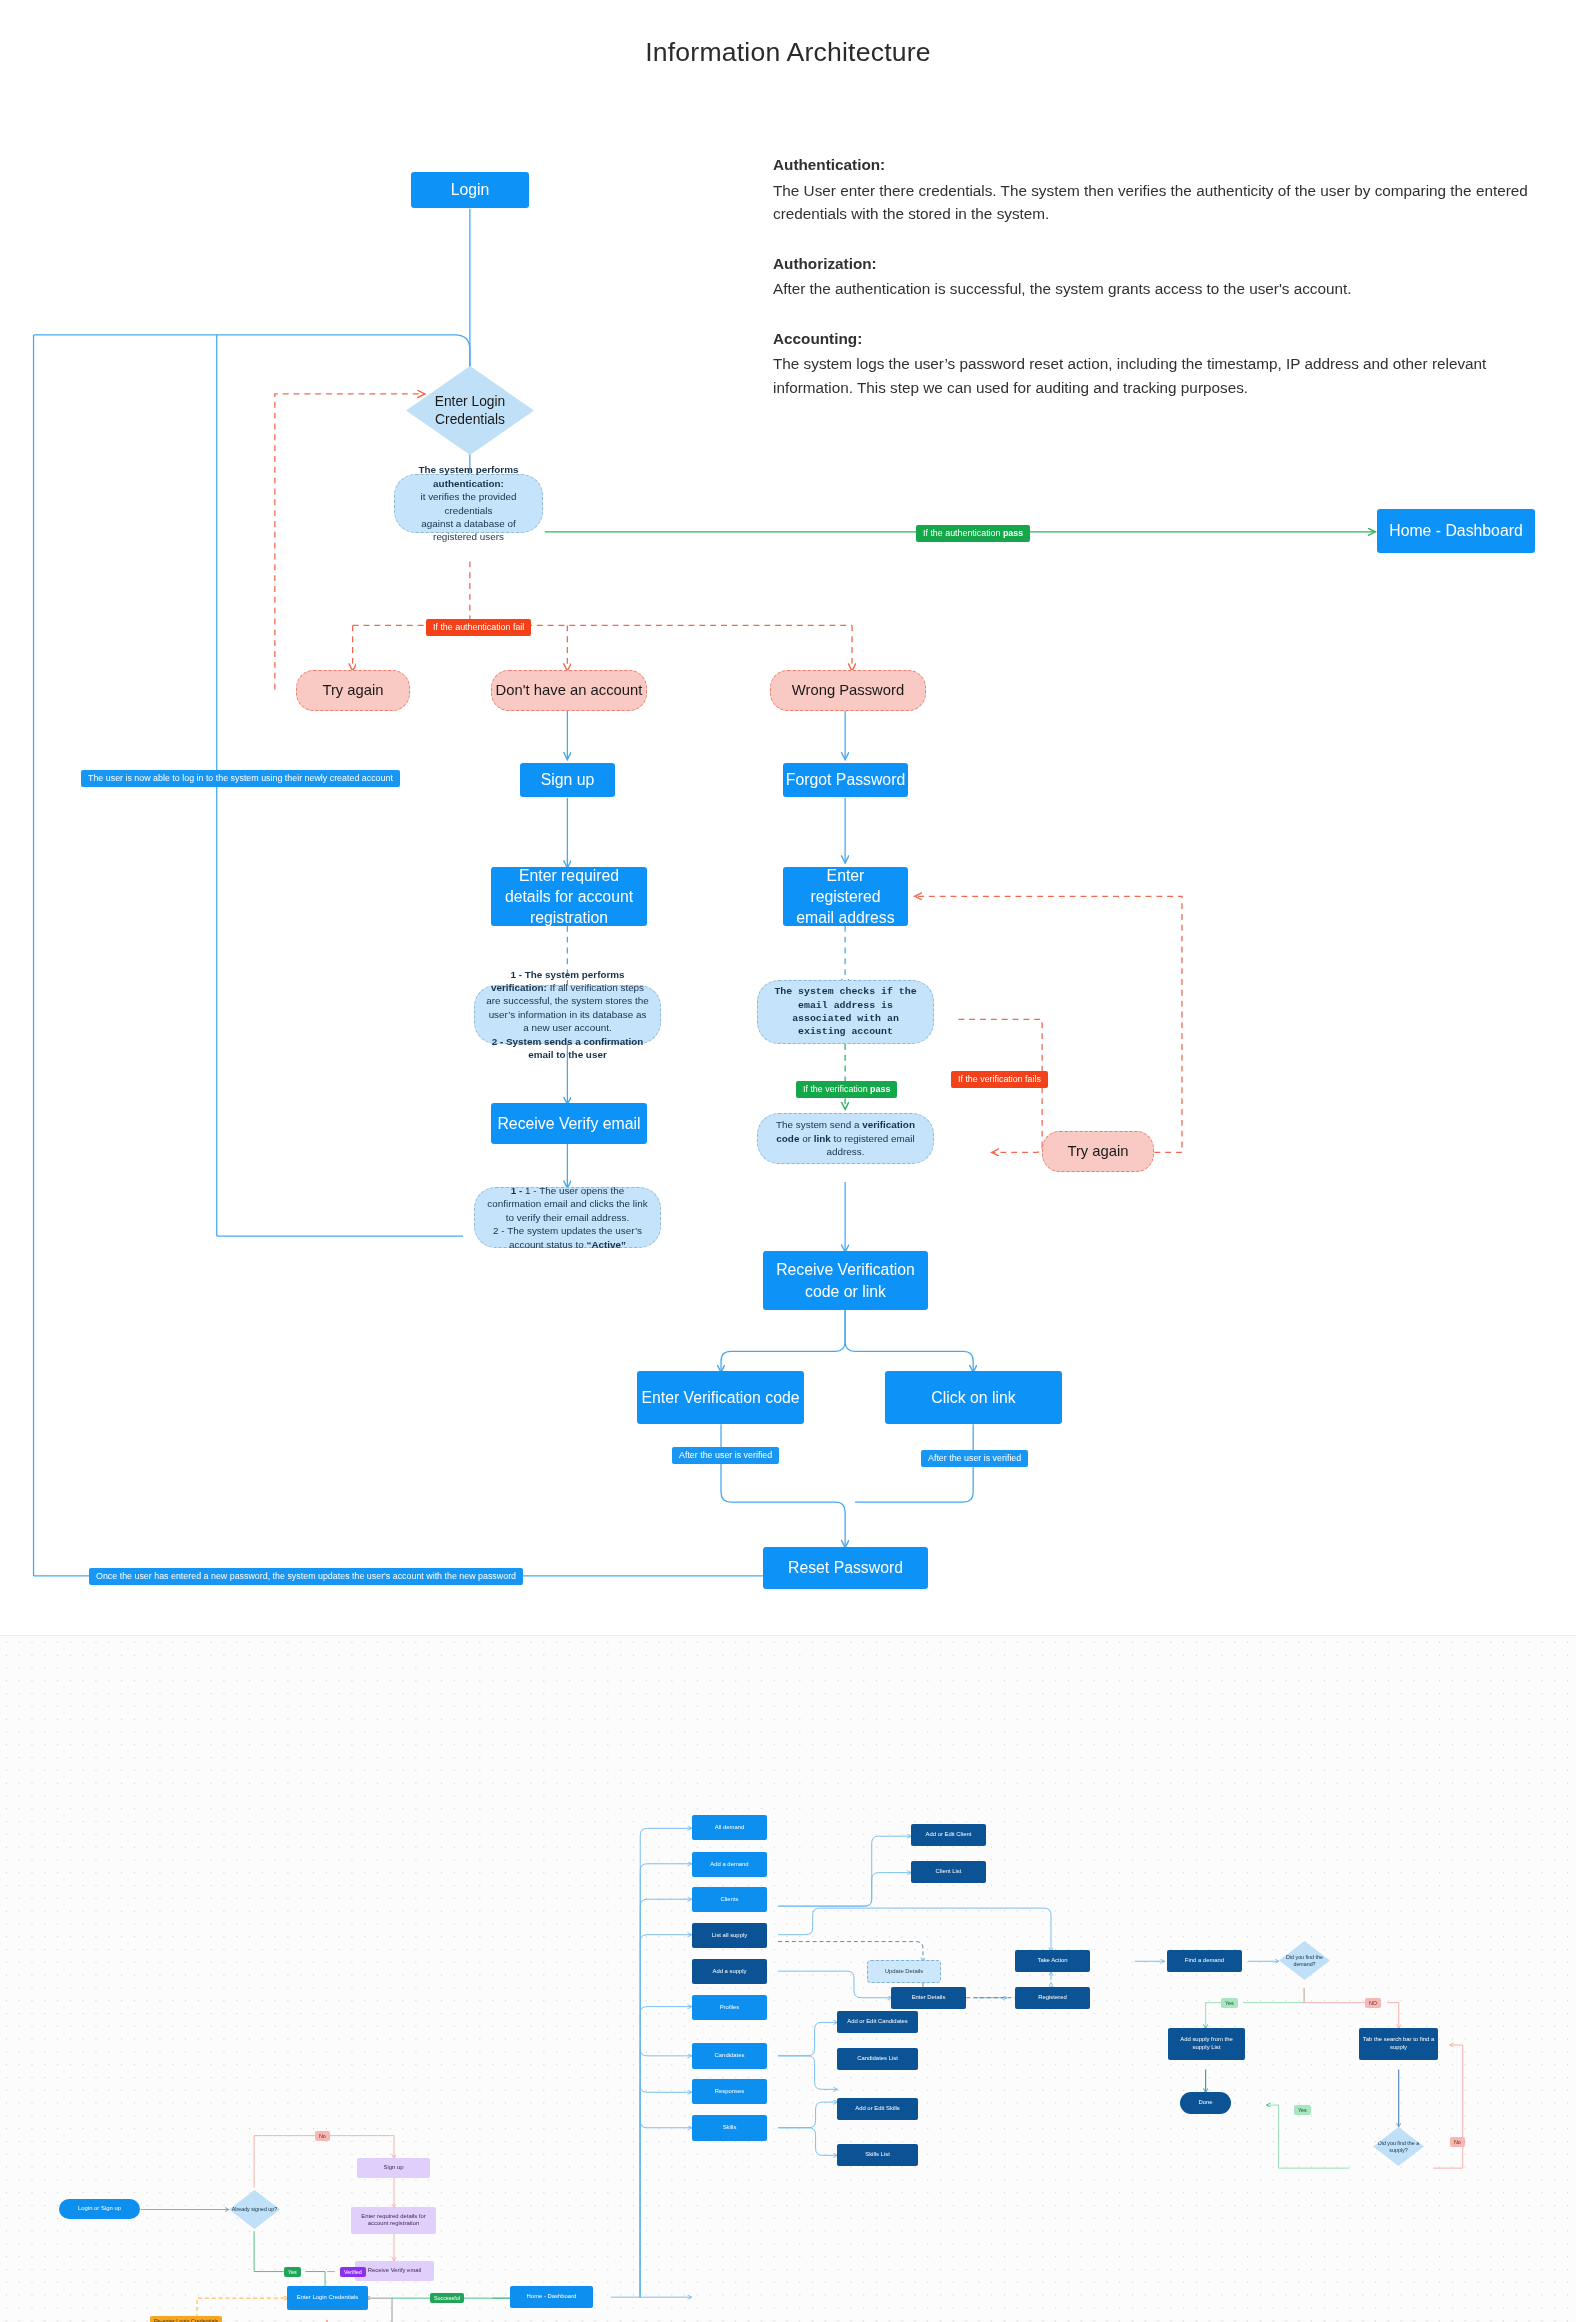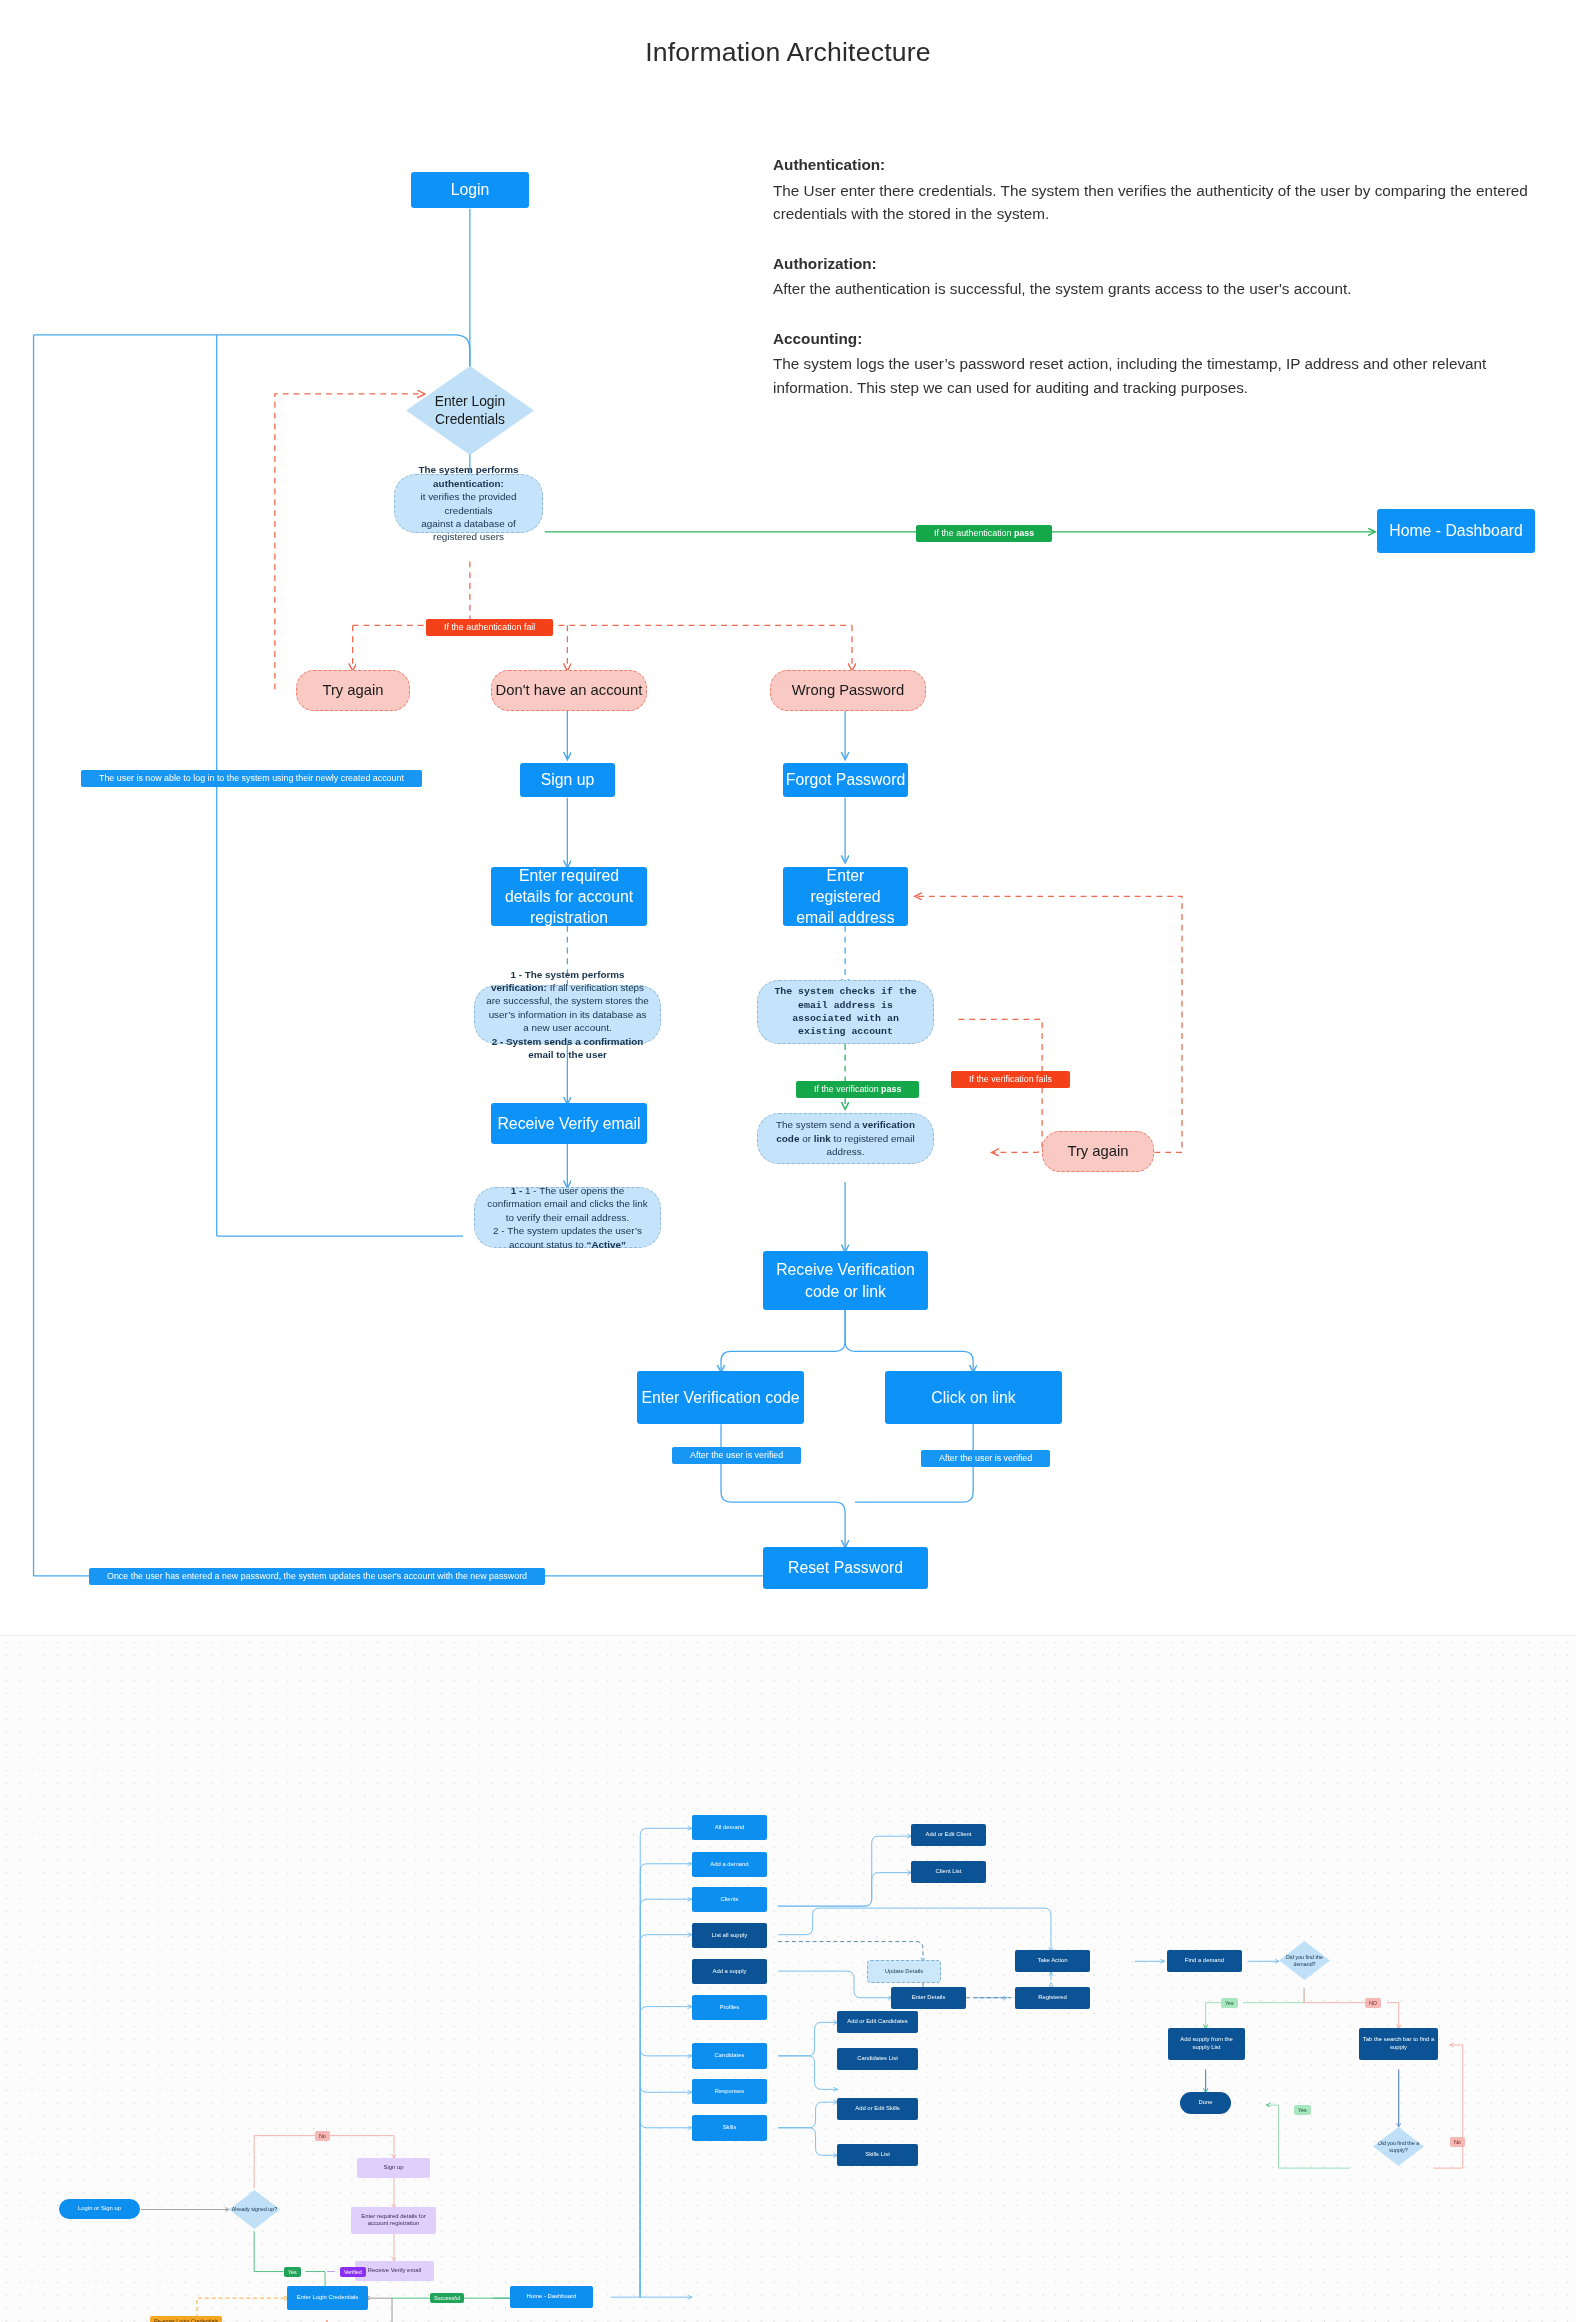--- a/index.html
+++ b/index.html
@@ -34,21 +34,21 @@
   .n-diamond .dmask {
     width:100%; height:100%; background:#bfe0f7;
     clip-path: polygon(50% 0, 100% 50%, 50% 100%, 0 50%);
     display:flex; align-items:center; justify-content:center;
     color:#1a1a1a; font-size:13.8px; line-height:1.3; text-align:center;
   }
   
   .n-pink { background:#f9c9c4; color:#1a1a1a; border:1.5px dashed #ef7c6a;
             border-radius:17.7px; font-size:14.8px; }
   
-  .lbl { position:absolute; font-size:8.9px; color:#fff; padding:3px 18px;
+  .lbl { position:absolute; font-size:8.9px; color:#fff; padding:3px 7px;
          border-radius:2px; white-space:nowrap; line-height:1.2; }
   .lbl-green { background:#14a84a; }
   .lbl-red { background:#f5411a; }
   .lbl-blue { background:#1796f3; }
 
   
   #desc { position:absolute; left:773px; top:153px; width:759px;
           font-size:15.3px; color:#313131; line-height:1.55; }
   #desc .h { font-weight:bold; margin-bottom:2px; }
   #desc .p { margin-bottom:25.6px; }

